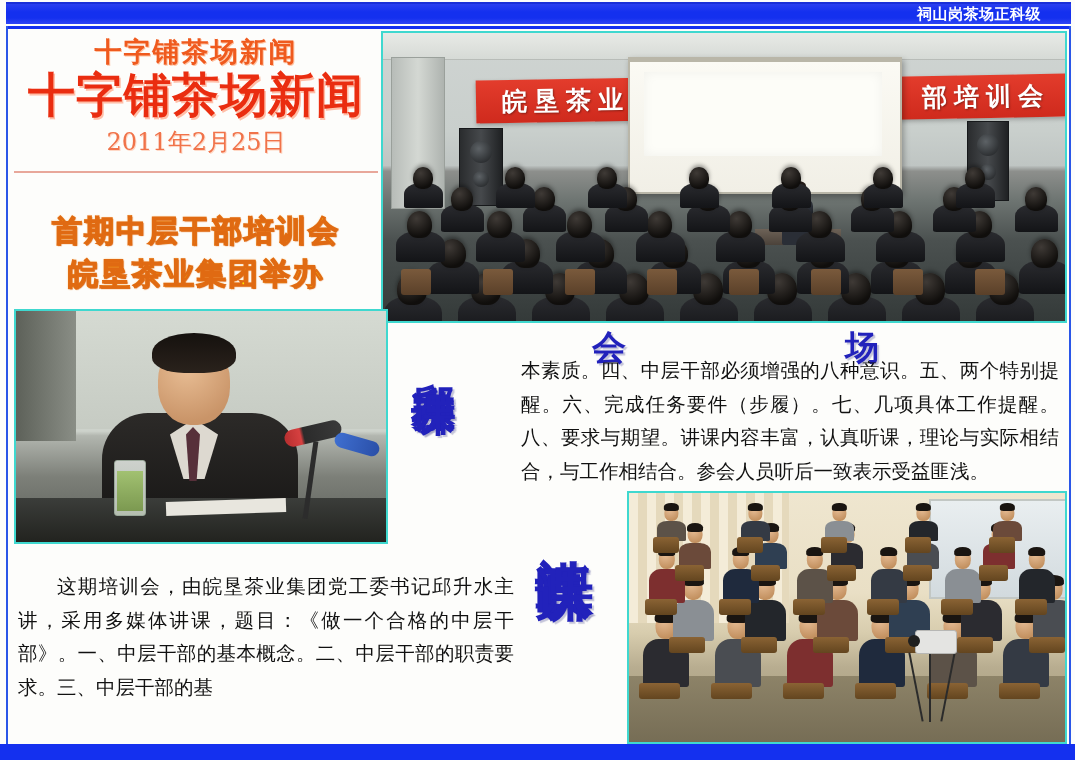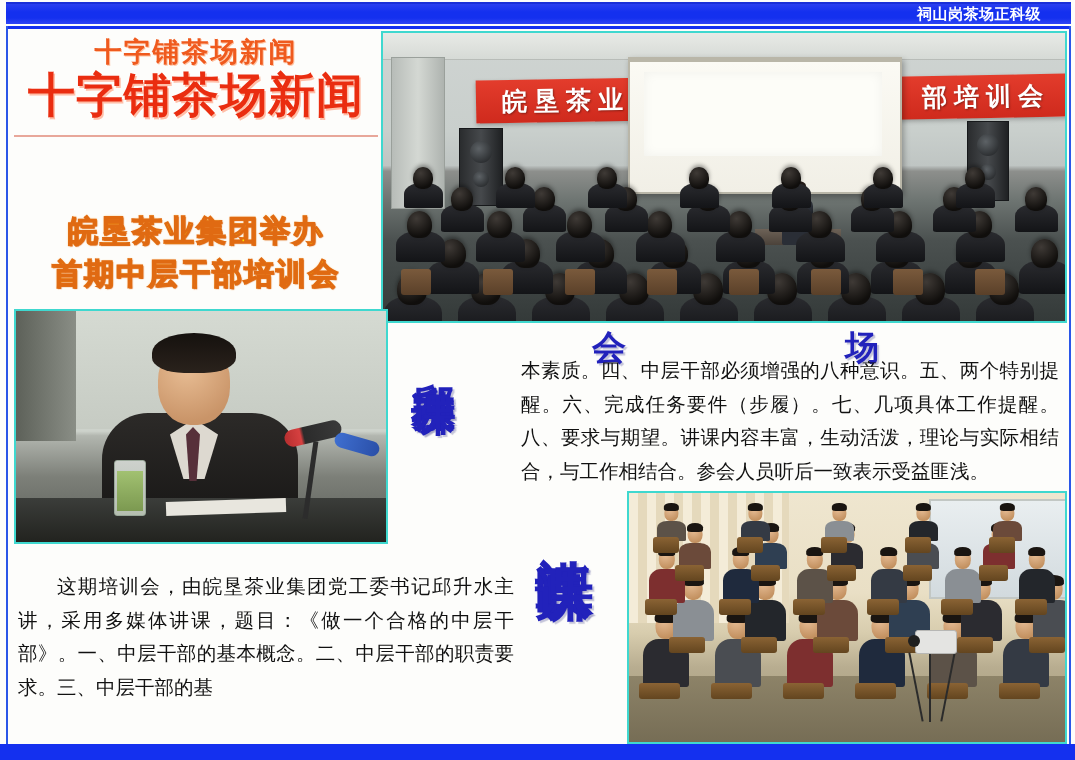--- a/index.html
+++ b/index.html
@@ -382,26 +382,27 @@
       <span class="topbar-right">祠山岗茶场正科级</span>
     </div>
   </div>
   <div class="topbar-rule"></div>
   <div class="edge-left"></div>
   <div class="edge-right"></div>
 
   <div class="masthead">
     <div class="mh-org">十字铺茶场新闻</div>
     <div class="mh-title">十字铺茶场新闻</div>
+    <div class="mh-date">2011年2月25日</div>
     <div class="mh-rule"></div>
   </div>
 
   <div class="headline">
+    <div>首期中层干部培训会</div>
     <div>皖垦茶业集团举办</div>
-    <div>首期中层干部培训会</div>
   </div>
 
   <div class="photo" id="photo-meeting">
     <div class="inner">
       <div class="pm-wall"></div>
       <div class="pm-ceiling"></div>
       <div class="pm-door"></div>
       <div class="pm-banner-l">皖垦茶业</div>
       <div class="pm-banner-r">部培训会</div>
       <div class="pm-screen">
@@ -729,17 +730,17 @@
     </div>
   </div>
 
   <div class="vcap" id="cap-audience">认真听课</div>
 
   <div class="bodytext" id="body-left">
     <p>这期培训会，由皖垦茶业集团党工委书记邱升水主讲，采用多媒体讲课，题目：《做一个合格的中层干部》。一、中层干部的基本概念。二、中层干部的职责要求。三、中层干部的基</p>
   </div>
 
   <div class="bodytext" id="body-right">
-    <p>本素质。四、中层干部必须增强的八种意识。五、两个特别提醒。六、完成任务要件（步履）。七、几项具体工作提醒。八、要求与期望。讲课内容丰富，生动活泼，理论与实际相结合，与工作相结合。参会人员听后一致表示受益匪浅。</p>
+    <p>本素质。四、中层干部必须增强的八种意识。五、两个特别提醒。六、完成任务要件（步履）。七、几项具体工作提醒。八、要求与期望。讲课内容丰富，认真听课，理论与实际相结合，与工作相结合。参会人员听后一致表示受益匪浅。</p>
   </div>
 
   <div class="bottombar"></div>
 </div>
 
 </body></html>

